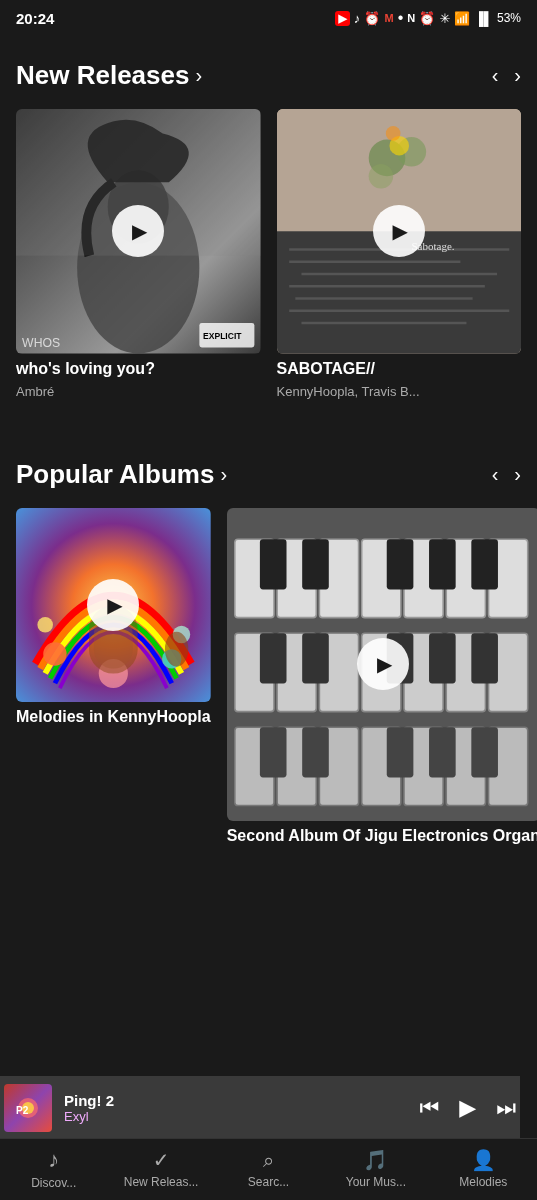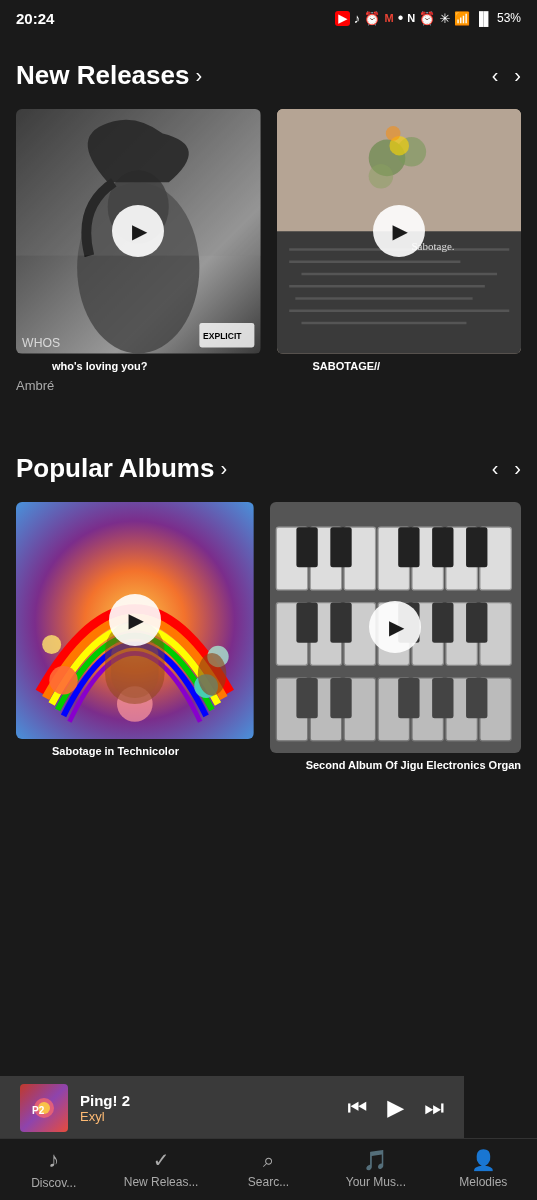--- a/index.html
+++ b/index.html
@@ -113,51 +113,50 @@
       align-items: center;
       justify-content: center;
       cursor: pointer;
     }
     .play-icon {
       color: #1a1a1a;
       font-size: 20px;
       margin-left: 3px;
     }
     .album-name {
-      font-size: 11px;
+      font-size: 16px;
       font-weight: 600;
       color: #fff;
       white-space: nowrap;
       overflow: hidden;
       text-overflow: ellipsis;
-      margin-left: 36px;
     }
     .album-artist {
       font-size: 13px;
       color: #aaa;
       white-space: nowrap;
       overflow: hidden;
       text-overflow: ellipsis;
     }
 
     
     .section-spacer {
       height: 30px;
     }
 
     
     .now-playing-bar {
       position: fixed;
       bottom: 60px;
       left: 0;
-      width: 464px;
+      width: 520px;
       background: #3a3a3a;
       display: flex;
       align-items: center;
-      padding: 8px 20px;
+      padding: 8px 4px;
       gap: 12px;
       z-index: 100;
     }
     .np-art {
       width: 48px;
       height: 48px;
       border-radius: 4px;
       overflow: hidden;
       flex-shrink: 0;
     }
@@ -168,21 +167,21 @@
     .np-title {
       font-size: 15px;
       font-weight: 700;
       color: #fff;
       white-space: nowrap;
       overflow: hidden;
       text-overflow: ellipsis;
     }
     .np-artist {
       font-size: 13px;
-      color: #fdba74;
+      color: #f0abfc;
     }
     .np-controls {
       display: flex;
       align-items: center;
       gap: 20px;
     }
     .np-btn {
       background: none;
       border: none;
       color: #fff;
@@ -341,20 +340,21 @@
             <line x1="20" y1="175" x2="155" y2="175" stroke="#555" stroke-width="2"></line>
 
             <text x="110" y="115" font-size="9" fill="#ddd" font-family="serif">Sabotage.</text>
           </svg>
         </div>
         <div class="play-btn-overlay">
           <span class="play-icon">▶</span>
         </div>
       </div>
       <span class="album-name">SABOTAGE//</span>
+      <span class="album-artist">KennyHoopla, Travis B...</span>
     </div>
   </div>
 
   <div class="section-spacer"></div>
 
   <div class="section-header">
     <div class="section-title-wrap">
       <span class="section-title">Popular Albums</span>
       <span class="section-arrow">›</span>
     </div>
@@ -396,21 +396,21 @@
             <ellipse cx="165" cy="145" rx="12" ry="18" fill="#8B4513" opacity="0.6"></ellipse>
 
             <rect x="75" y="100" width="50" height="70" rx="25" fill="#8B4513" opacity="0.5"></rect>
             <rect x="80" y="110" width="40" height="55" rx="20" fill="#a0522d" opacity="0.4"></rect>
           </svg>
         </div>
         <div class="play-btn-overlay">
           <span class="play-icon">▶</span>
         </div>
       </div>
-      <span class="album-name">Sabotage in Technicolor</span>
+      <span class="album-name">Melodies in KennyHoopla</span>
     </div>
 
     <div class="album-card">
       <div class="album-art-wrap">
         <div class="album-art">
           <svg viewBox="0 0 200 200" xmlns="http://www.w3.org/2000/svg">
             <rect width="200" height="200" fill="#555"></rect>
 
             <rect x="5" y="20" width="25" height="50" rx="2" fill="#ddd" stroke="#999" stroke-width="1"></rect>
             <rect x="32" y="20" width="25" height="50" rx="2" fill="#ddd" stroke="#999" stroke-width="1"></rect>

